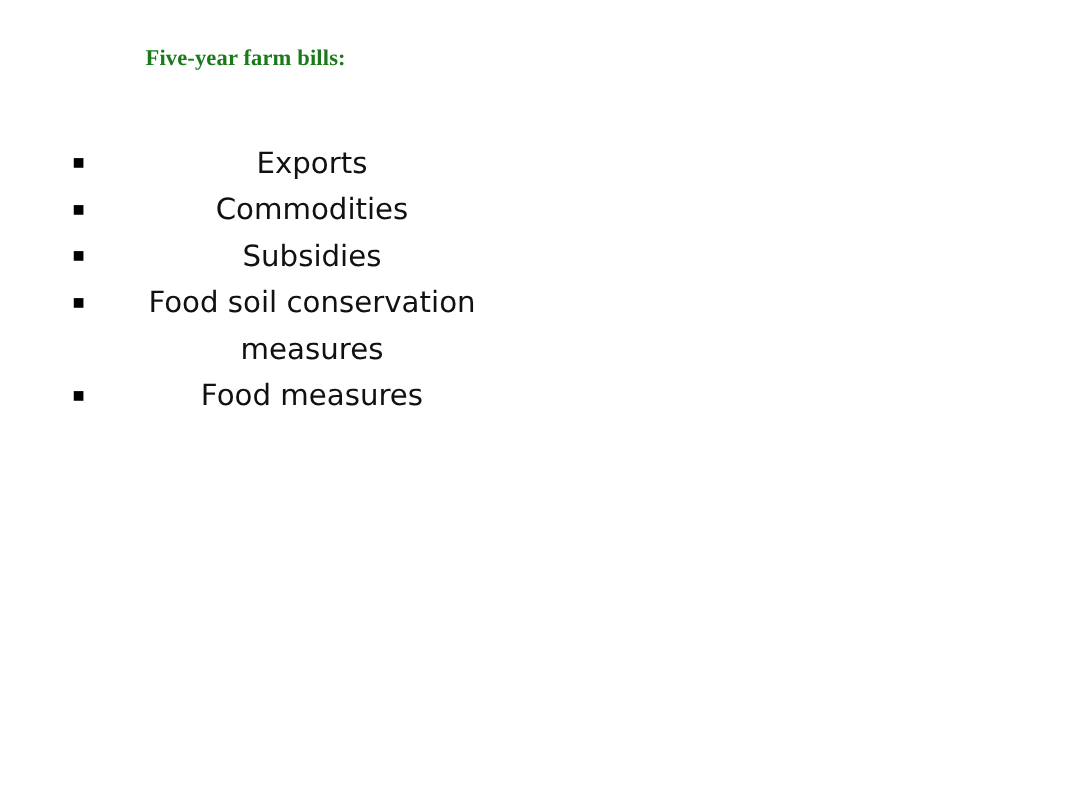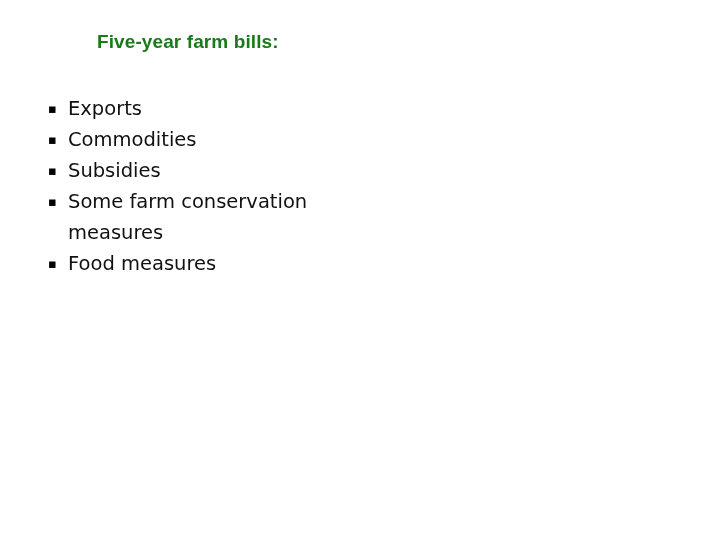--- a/index.html
+++ b/index.html
@@ -36,22 +36,22 @@
   .heading {
     position: absolute;
     font-weight: bold;
     color: #1a7a1a;
     white-space: nowrap;
     letter-spacing: 0.1px;
   }
   .heading-left {
     left: 97px;
     top: 31px;
-    font-size: 19px;
-    font-family: Liberation Sans, sans-serif;
+    font-size: 15px;
+    font-family: Liberation Serif, serif;
   }
 
   
   .bullet-list {
     position: absolute;
     list-style: none;
     margin: 0;
     padding: 0;
   }
 
@@ -62,20 +62,21 @@
 
   .bullet-marker {
     position: absolute;
     left: 0;
     color: #000000;
     display: block;
   }
 
   .bullet-text {
     display: block;
+    text-align: center;
   }
 
   
   .list-left {
     left: 48px;
     top: 93px;
     width: 300px;
     font-family: "DejaVu Sans", sans-serif;
     font-size: 19.5px;
     color: #111111;
@@ -109,21 +110,21 @@
         <span class="bullet-text">Commodities</span>
       </li>
 
       <li class="bullet-item">
         <span class="bullet-marker">▪</span>
         <span class="bullet-text">Subsidies</span>
       </li>
 
       <li class="bullet-item">
         <span class="bullet-marker">▪</span>
-        <span class="bullet-text">Some farm conservation measures</span>
+        <span class="bullet-text">Food soil conservation measures</span>
       </li>
 
       <li class="bullet-item">
         <span class="bullet-marker">▪</span>
         <span class="bullet-text">Food measures</span>
       </li>
 
     </ul>
   </div>
 

